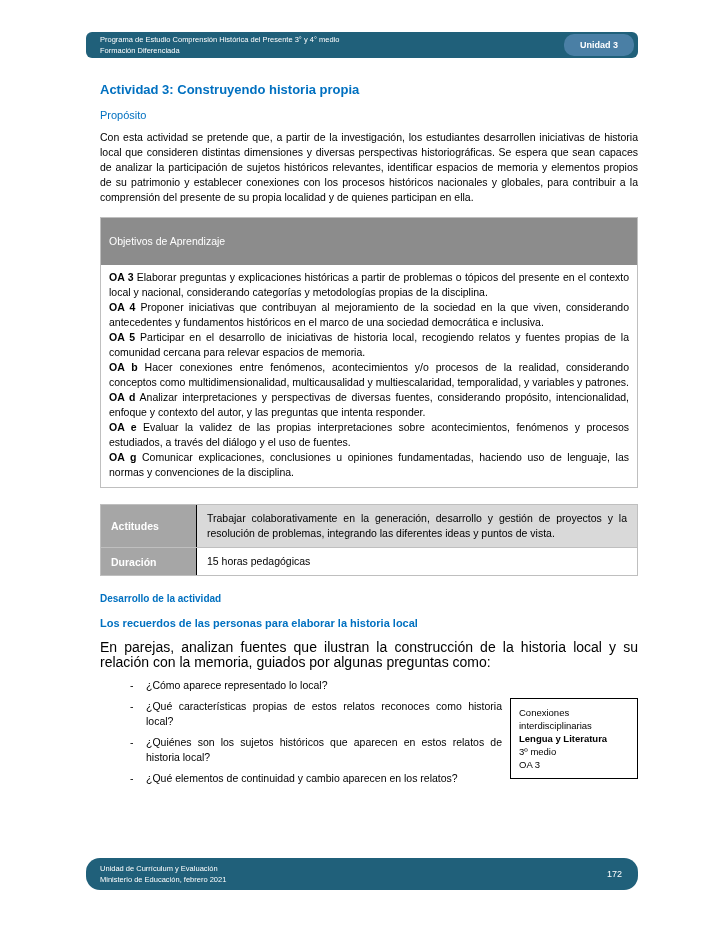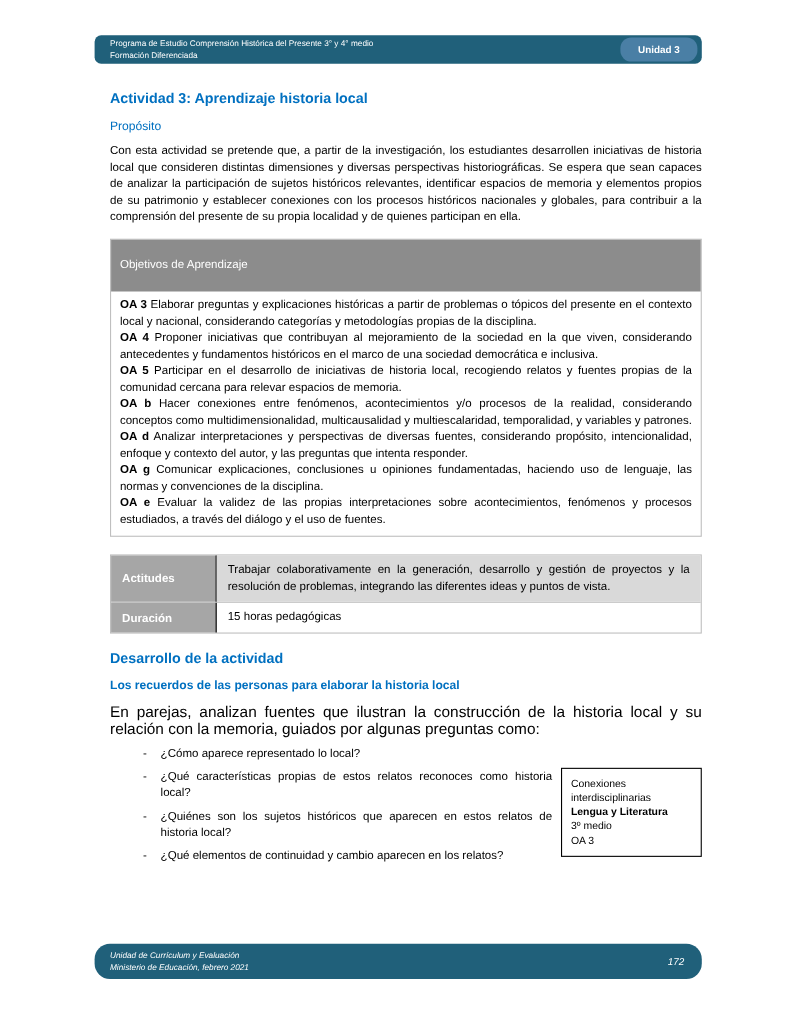--- a/index.html
+++ b/index.html
@@ -53,21 +53,21 @@
     display: flex; align-items: center; padding: 6px 10px;
     border-right: 1px solid #000000;
   }
   .attr-value {
     flex: 1; font-size: 10.5px; line-height: 15px; text-align: justify;
     padding: 6px 10px; display: flex; align-items: center;
   }
   .attr-value.shaded { background: #d9d9d9; }
 
   
-  .dev-heading { color: #0070c0; font-size: 13px; font-weight: bold; line-height: 13px; margin-bottom: 12px; }
+  .dev-heading { color: #0070c0; font-size: 10px; font-weight: bold; line-height: 13px; margin-bottom: 12px; }
   .dev-subheading { color: #0070c0; font-size: 11px; font-weight: bold; line-height: 13px; margin-bottom: 10px; }
   .dev-intro { font-size: 14px; line-height: 15px; text-align: justify; margin-bottom: 8px; }
 
   .questions-wrap { position: relative; min-height: 120px; }
   .questions { list-style: none; width: 402px; padding-left: 30px; }
   .question-item { display: flex; font-size: 10.5px; line-height: 15px; margin-bottom: 6px; }
   .dash { width: 16px; flex: 0 0 16px; }
   .question-text { flex: 1; text-align: justify; }
 
   .connections-box {
@@ -76,55 +76,54 @@
     padding: 7px 8px; font-size: 9.5px; line-height: 13px;
   }
   .connections-box .bold-line { font-weight: bold; }
 
   
   .footbar {
     position: absolute; left: 86px; top: 858px; width: 552px; height: 32px;
     background: #20607a; border-radius: 14px;
     display: flex; align-items: center; justify-content: space-between;
     padding: 0 16px 0 14px;
-    font-style: italic;
   }
   .footbar-text { color: #fff; font-size: 7.5px; line-height: 11px; }
   .page-number { color: #fff; font-size: 9px; }
 </style>
 </head>
 <body>
 
 <div class="page">
 
   <div class="topbar">
     <div class="topbar-text">
       <div>Programa de Estudio Comprensión Histórica del Presente 3° y 4° medio</div>
       <div>Formación Diferenciada</div>
     </div>
     <div class="unit-badge">Unidad 3</div>
   </div>
 
   <div class="content">
 
-    <div class="doc-title">Actividad 3: Aprendizaje historia local</div>
+    <div class="doc-title">Actividad 3: Construyendo historia propia</div>
 
     <div class="blue-sub">Propósito</div>
     <p class="body-par">Con esta actividad se pretende que, a partir de la investigación, los estudiantes desarrollen iniciativas de historia local que consideren distintas dimensiones y diversas perspectivas historiográficas. Se espera que sean capaces de analizar la participación de sujetos históricos relevantes, identificar espacios de memoria y elementos propios de su patrimonio y establecer conexiones con los procesos históricos nacionales y globales, para contribuir a la comprensión del presente de su propia localidad y de quienes participan en ella.</p>
 
     <div class="obj-table">
       <div class="obj-header">Objetivos de Aprendizaje</div>
       <div class="obj-body">
         <p class="oa-item"><b class="oa-code">OA 3</b> <span>Elaborar preguntas y explicaciones históricas a partir de problemas o tópicos del presente en el contexto local y nacional, considerando categorías y metodologías propias de la disciplina.</span></p>
         <p class="oa-item"><b class="oa-code">OA 4</b> <span>Proponer iniciativas que contribuyan al mejoramiento de la sociedad en la que viven, considerando antecedentes y fundamentos históricos en el marco de una sociedad democrática e inclusiva.</span></p>
         <p class="oa-item"><b class="oa-code">OA 5</b> <span>Participar en el desarrollo de iniciativas de historia local, recogiendo relatos y fuentes propias de la comunidad cercana para relevar espacios de memoria.</span></p>
         <p class="oa-item"><b class="oa-code">OA b</b> <span>Hacer conexiones entre fenómenos, acontecimientos y/o procesos de la realidad, considerando conceptos como multidimensionalidad, multicausalidad y multiescalaridad, temporalidad, y variables y patrones.</span></p>
         <p class="oa-item"><b class="oa-code">OA d</b> <span>Analizar interpretaciones y perspectivas de diversas fuentes, considerando propósito, intencionalidad, enfoque y contexto del autor, y las preguntas que intenta responder.</span></p>
+        <p class="oa-item"><b class="oa-code">OA e</b> <span>Evaluar la validez de las propias interpretaciones sobre acontecimientos, fenómenos y procesos estudiados, a través del diálogo y el uso de fuentes.</span></p>
         <p class="oa-item"><b class="oa-code">OA g</b> <span>Comunicar explicaciones, conclusiones u opiniones fundamentadas, haciendo uso de lenguaje, las normas y convenciones de la disciplina.</span></p>
-        <p class="oa-item"><b class="oa-code">OA e</b> <span>Evaluar la validez de las propias interpretaciones sobre acontecimientos, fenómenos y procesos estudiados, a través del diálogo y el uso de fuentes.</span></p>
       </div>
     </div>
 
     <div class="attr-table">
       <div class="attr-row">
         <div class="attr-label">Actitudes</div>
         <div class="attr-value shaded">Trabajar colaborativamente en la generación, desarrollo y gestión de proyectos y la resolución de problemas, integrando las diferentes ideas y puntos de vista.</div>
       </div>
       <div class="attr-row">
         <div class="attr-label">Duración</div>

